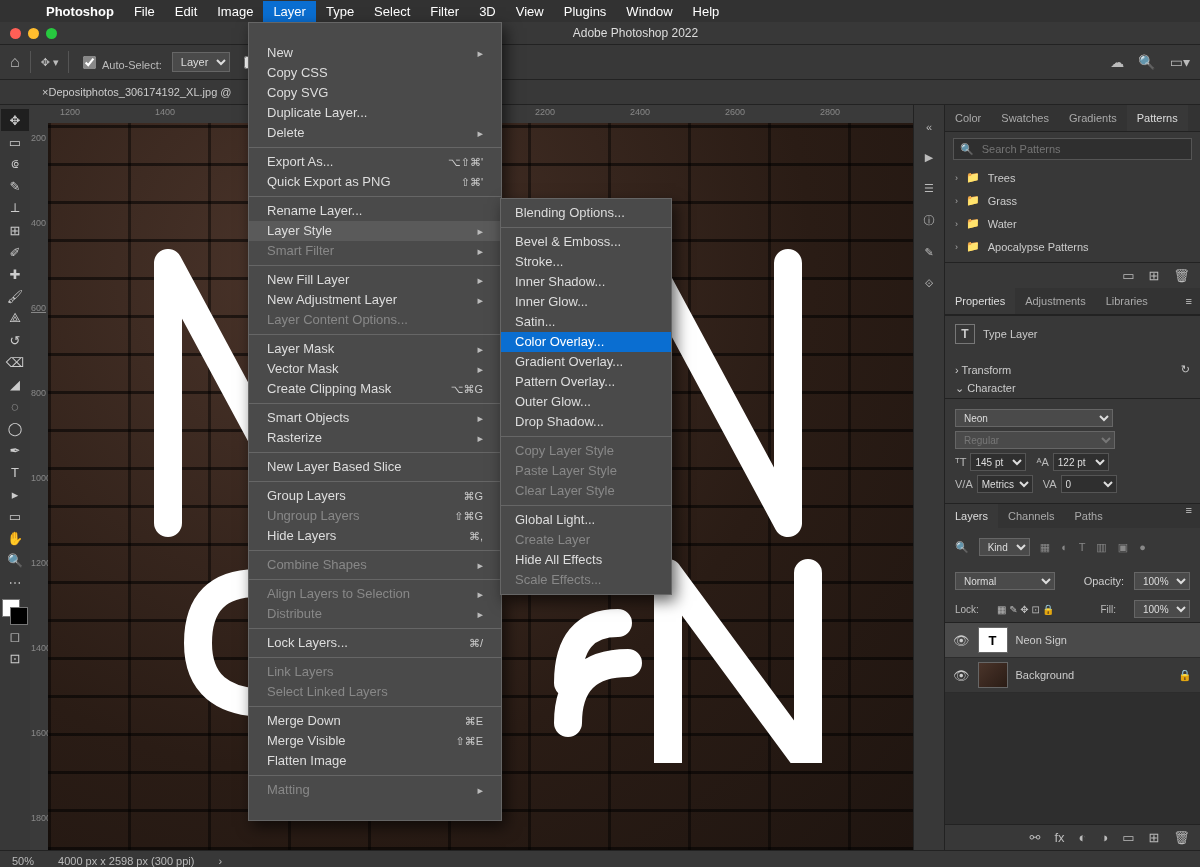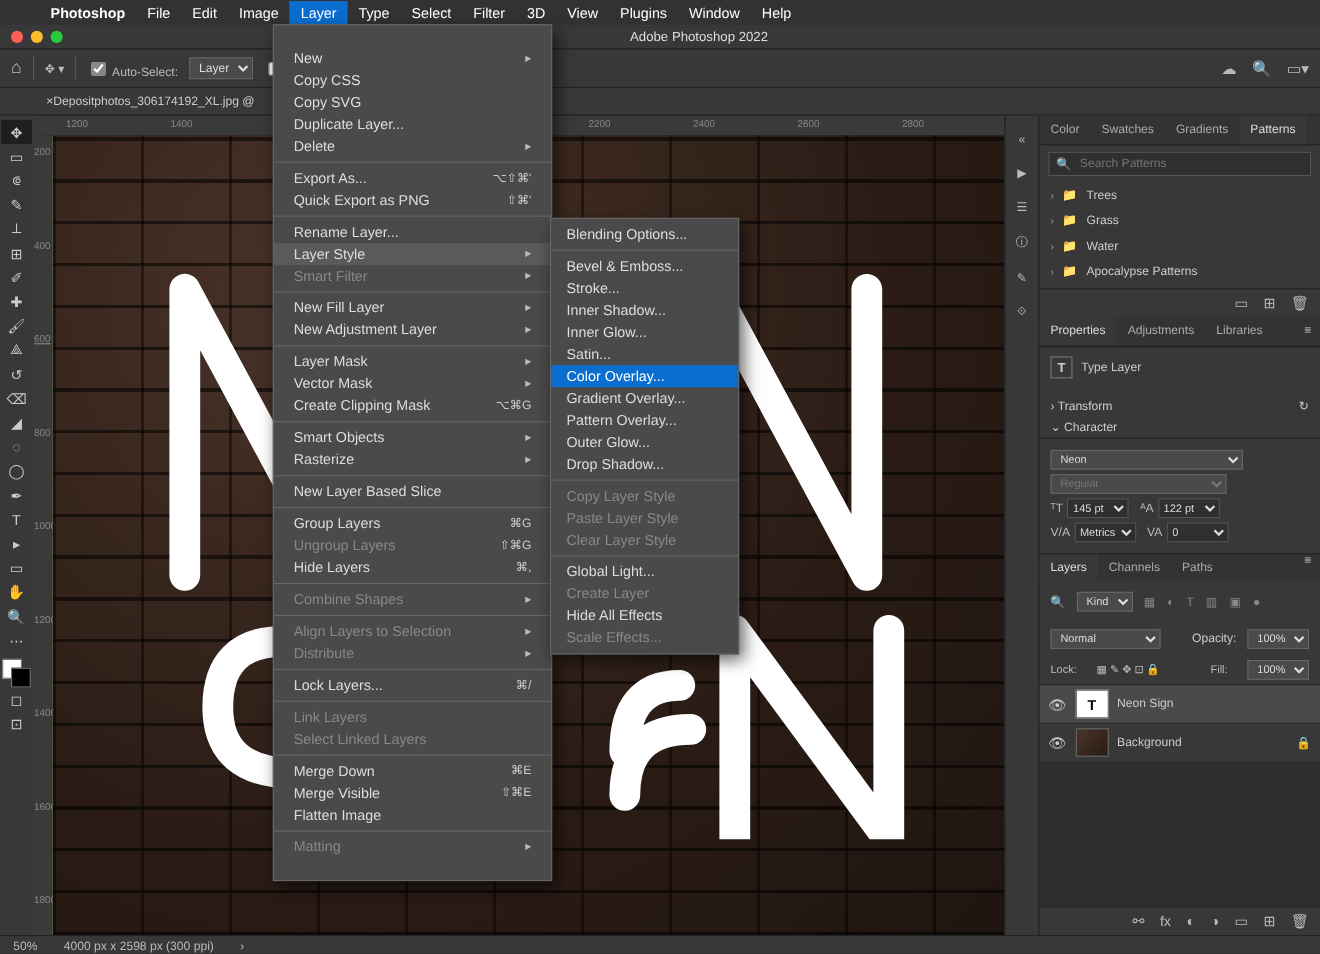--- a/index.html
+++ b/index.html
@@ -268,21 +268,21 @@
     </div>
     <div class="proprow">
         <span>› <span>Transform</span></span>
         <span>↻</span>
       </div>
     <div class="proprow">
         <span>⌄ <span>Character</span></span>
       </div>
     <div class="charblock">
       <div class="charrow">
-          <select class="smallctrl" style="width:175px"><option>Neon</option></select>
+          <select class="smallctrl" style="width:158px"><option>Neon</option></select>
         </div>
       <div class="charrow">
           <select class="smallctrl" style="width:160px;color:#777"><option>Regular</option></select>
         </div>
       <div class="charrow">
         <div class="fld">
             <span>ᵀT</span>
             <select><option>145 pt</option></select>
           </div>
         <div class="fld">
@@ -390,20 +390,23 @@
     </div>
     <div class="ditem disabled arrow">
       <span>Smart Filter</span>
     </div>
     <div class="divider"></div>
     <div class="ditem arrow">
       <span>New Fill Layer</span>
     </div>
     <div class="ditem arrow">
       <span>New Adjustment Layer</span>
+    </div>
+    <div class="ditem disabled">
+      <span>Layer Content Options...</span>
     </div>
     <div class="divider"></div>
     <div class="ditem arrow">
       <span>Layer Mask</span>
     </div>
     <div class="ditem arrow">
       <span>Vector Mask</span>
     </div>
     <div class="ditem">
       <span>Create Clipping Mask</span>

